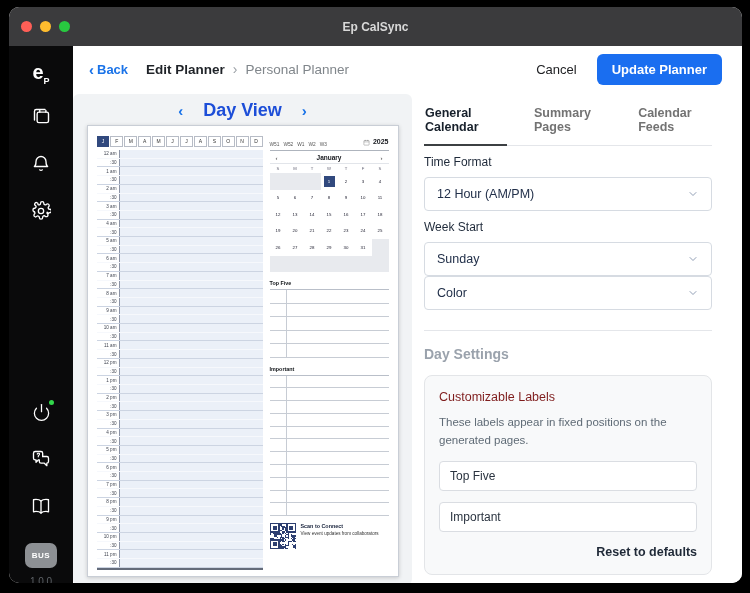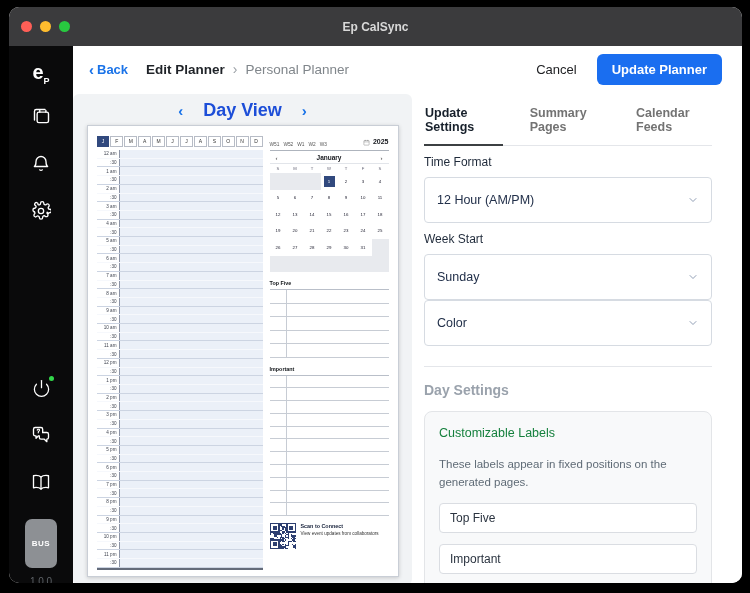--- a/index.html
+++ b/index.html
@@ -17,21 +17,21 @@
 
   
   .frame { display:flex; height:551px; }
   .sidebar { width:64px; background:#0a0a0b; display:flex; flex-direction:column; align-items:center; padding:16px 0 10px; flex:none; }
   .logo { color:#fff; font-weight:700; font-size:20px; margin-bottom:20px; line-height:1; }
   .logo .sub { font-size:9px; vertical-align:sub; }
   .side-icon { margin-bottom:23px; position:relative; display:flex; cursor:pointer; }
   .side-icon svg { stroke:#fff; fill:none; stroke-width:1.6; stroke-linecap:round; stroke-linejoin:round; }
   .spacer { flex:1; }
   .status-dot { position:absolute; right:-3px; top:-3px; width:5px; height:5px; border-radius:50%; background:#32d74b; }
-  .badge { background:#8d9094; color:#fff; font-size:8px; font-weight:700; border-radius:7px; padding:20px 7px; letter-spacing:.5px; margin-bottom:8px; }
+  .badge { background:#8d9094; color:#fff; font-size:8px; font-weight:700; border-radius:7px; padding:8px 7px; letter-spacing:.5px; margin-bottom:8px; }
   .version { color:#5f6368; font-size:10px; }
 
   
   .main { flex:1; background:#fff; display:flex; flex-direction:column; min-width:0; }
   .header { height:46px; display:flex; align-items:center; padding:0 20px 0 16px; flex:none; }
   .back { color:#1a73e8; font-size:13px; font-weight:600; display:flex; align-items:center; gap:3px; cursor:pointer; }
   .back .chev { font-size:15px; line-height:1; }
   .crumb { display:flex; align-items:center; gap:8px; margin-left:18px; font-size:13.5px; }
   .crumb .title { font-weight:700; color:#1f2328; }
   .crumb .sep { color:#9aa0a6; font-size:14px; }
@@ -94,31 +94,31 @@
   .qr-title { font-size:5.4px; font-weight:700; color:#16213a; }
   .qr-sub { font-size:4.6px; color:#333; margin-top:1.5px; }
 
   
   .settings { flex:1; padding:6px 30px 0 12px; min-width:0; }
   .tabs { display:flex; gap:26px; border-bottom:1px solid #e4e6ea; }
   .tab { font-size:12.5px; padding:8px 1px 10px; cursor:pointer; color:#737373; font-weight:600; border-bottom:2px solid transparent; margin-bottom:-1px; }
   .tab.active { color:#17202b; font-weight:700; border-bottom-color:#3c4043; }
 
   .field-label { font-size:12px; color:#1f2a3a; font-weight:500; margin:9px 0 8px; }
-  .select { height:46px; border:1px solid #d6dbe2; border-radius:4px; background:#fff; display:flex; align-items:center;
+  .select { height:34px; border:1px solid #d6dbe2; border-radius:4px; background:#fff; display:flex; align-items:center;
             padding:0 12px; font-size:12.5px; color:#22304a; cursor:pointer; }
   .select .chevron { margin-left:auto; display:flex; }
   .select .chevron svg { stroke:#8594ad; fill:none; stroke-width:1.8; stroke-linecap:round; stroke-linejoin:round; }
 
   .divider { border-top:1px solid #e4e6ea; margin-top:20px; }
   .section-title { font-size:14px; font-weight:700; color:#9aa2ac; margin:15px 0 13px; }
 
   .card { border:1px solid #e3e5e8; border-radius:8px; background:#f8f9fa; padding:14px 14px 15px; }
-  .card-title { font-size:12.5px; color:#15803d; font-weight:500; }
-  .card-desc { font-size:11.5px; color:#5f6b76; line-height:1.55; margin-top:16px; }
+  .card-title { font-size:12.5px; color:#7f1d1d; font-weight:500; }
+  .card-desc { font-size:11.5px; color:#5f6b76; line-height:1.55; margin-top:10px; }
   .text-input { width:100%; height:30px; border:1px solid #dadde2; border-radius:4px; background:#fff; padding:0 10px;
                 font-size:12px; color:#2b3440; font-family:"Liberation Sans", sans-serif; margin-top:11px; }
   .reset { text-align:right; font-size:12.5px; color:#1f2937; font-weight:600; margin-top:13px; cursor:pointer; }
 </style>
 </head>
 <body>
 
 <div class="window">
 
   <div class="titlebar">
@@ -742,21 +742,21 @@
                     <div class="qr-sub">View event updates from collaborators</div>
                   </div>
                 </div>
               </div>
             </div>
           </div>
         </div>
 
         <div class="settings">
           <div class="tabs">
-            <div class="tab active">Update Settings</div>
+            <div class="tab active">General Calendar</div>
             <div class="tab">Summary Pages</div>
             <div class="tab">Calendar Feeds</div>
           </div>
 
           <div class="field-label">Time Format</div>
           <div class="select">
             <span>12 Hour (AM/PM)</span>
             <span class="chevron">
                 <svg width="12" height="12" viewBox="0 0 24 24">
                   <path d="M6 9l6 6 6-6"></path>

